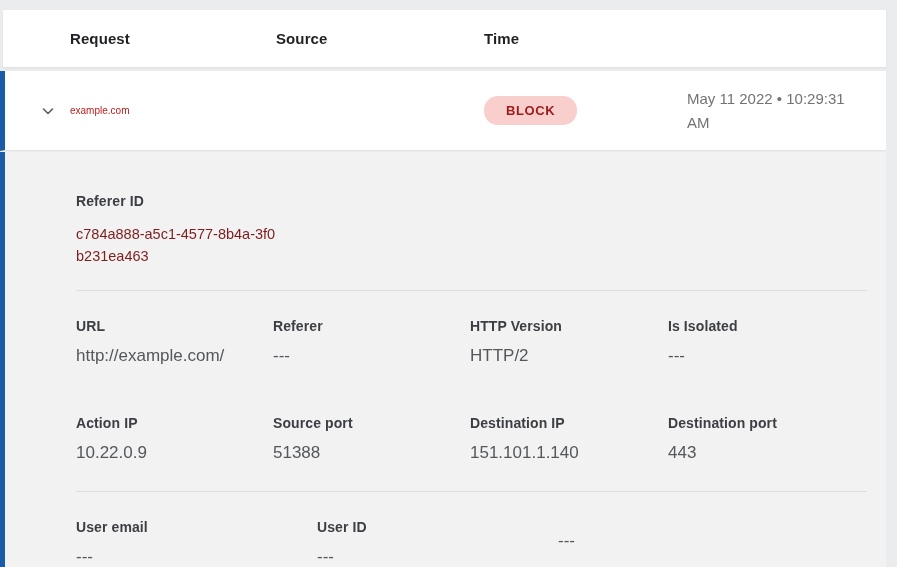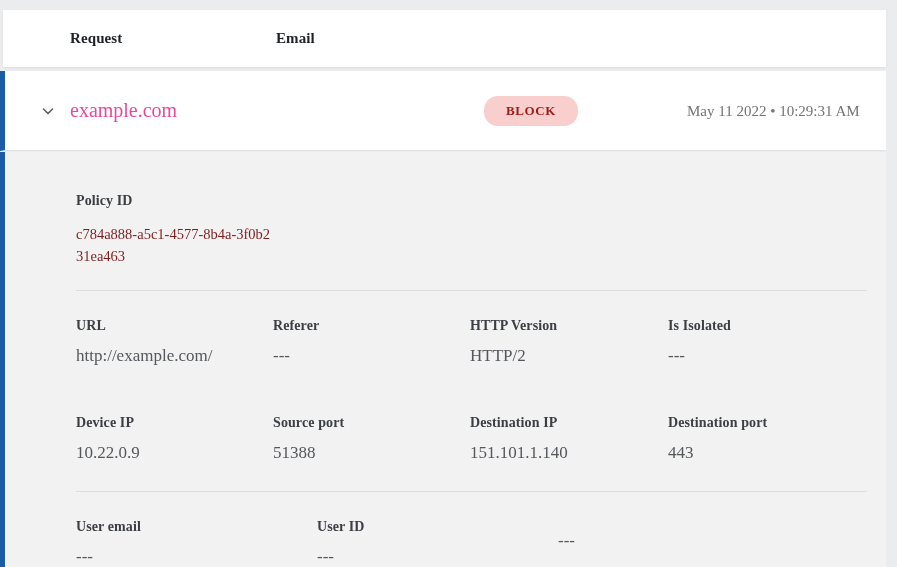--- a/index.html
+++ b/index.html
@@ -3,21 +3,21 @@
 <meta charset="utf-8">
 <style>
   * { margin:0; padding:0; box-sizing:border-box; }
   html,body { width:897px; height:567px; }
   body {
     font-family:"Liberation Sans", sans-serif;
     background:#EBECED;
     overflow:hidden;
     position:relative;
   }
-  .page { position:absolute; inset:0; width:737px; height:567px;font-family:Liberation Serif, serif; }
+  .page { position:absolute; inset:0; width:737px; height:567px; }
 
   
   .header-card {
     position:absolute; top:10px; left:3px; width:883px; height:57px;
     background:#FFFFFF;
     box-shadow:0 1px 2px rgba(0,0,0,0.06);
     display:grid;
     grid-template-columns:206px 208px 206px 1fr;
     align-items:center;
     padding-left:67px;
@@ -35,21 +35,21 @@
     display:grid;
     grid-template-columns:34px 203px 208px 206px 1fr;
     align-items:center;
     padding-left:31px;
     cursor:pointer;
   }
   .chevron-btn {
     width:24px; height:24px; display:flex; align-items:center; justify-content:center;
     background:none; border:none; cursor:pointer;
   }
-  .request-text { font-size:20px; color:#ec4899; }
+  .request-text { font-size:10px; color:#b91c1c; }
   .badge {
     display:inline-block;
     margin-left:3px;
     background:#F9CFCD;
     color:#9E1B1B;
     font-size:13px; font-weight:700; letter-spacing:.6px;
     padding:7px 22px;
     border-radius:14px;
     justify-self:start;
   }
@@ -95,42 +95,43 @@
   .grid-b { margin-top:49px; }
   .grid-c { margin-top:27px;gap:44px; }
 </style>
 </head>
 <body>
 
 <div class="page">
 
   <div class="header-card">
     <div class="col-head">Request</div>
-    <div class="col-head">Email</div>
+    <div class="col-head">Source</div>
+    <div class="col-head">Time</div>
   </div>
 
   <div class="log-row">
     <button class="chevron-btn">
       <span style="display:flex;">
         <svg width="16" height="16" viewBox="0 0 16 16" fill="none">
           <path d="M3.5 6l4.5 4.5L12.5 6" stroke="#5A5E63" stroke-width="1.6" stroke-linecap="round" stroke-linejoin="round"></path>
         </svg>
       </span>
     </button>
     <div class="request-text">example.com</div>
     <div class="request-text"></div>
     <div>
       <span class="badge">BLOCK</span>
     </div>
     <div class="time-text">May 11 2022 • 10:29:31 AM</div>
   </div>
 
   <div class="detail-panel">
 
-    <div class="field-label">Policy ID</div>
+    <div class="field-label">Referer ID</div>
     <a class="policy-link">c784a888-a5c1-4577-8b4a-3f0b231ea463</a>
 
     <hr class="divider divider-1">
 
     <div class="fields-grid grid-a">
       <div>
         <div class="field-label">URL</div>
         <div class="field-value">http://example.com/</div>
       </div>
       <div>
@@ -142,21 +143,21 @@
         <div class="field-value">HTTP/2</div>
       </div>
       <div>
         <div class="field-label">Is Isolated</div>
         <div class="field-value">---</div>
       </div>
     </div>
 
     <div class="fields-grid grid-b">
       <div>
-        <div class="field-label">Device IP</div>
+        <div class="field-label">Action IP</div>
         <div class="field-value">10.22.0.9</div>
       </div>
       <div>
         <div class="field-label">Source port</div>
         <div class="field-value">51388</div>
       </div>
       <div>
         <div class="field-label">Destination IP</div>
         <div class="field-value">151.101.1.140</div>
       </div>

